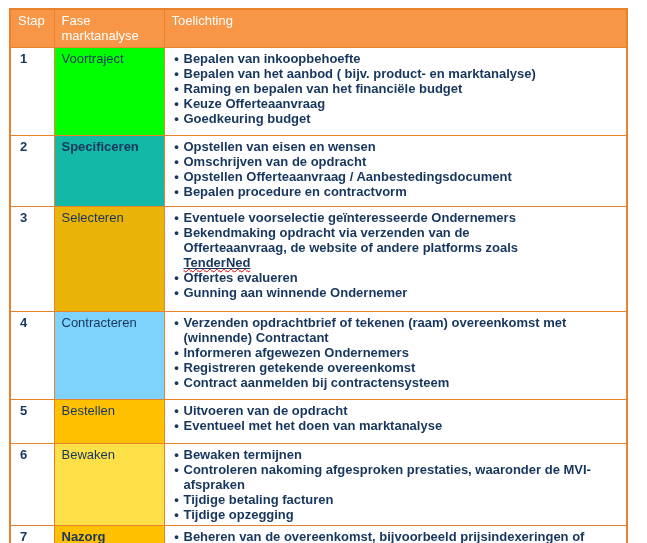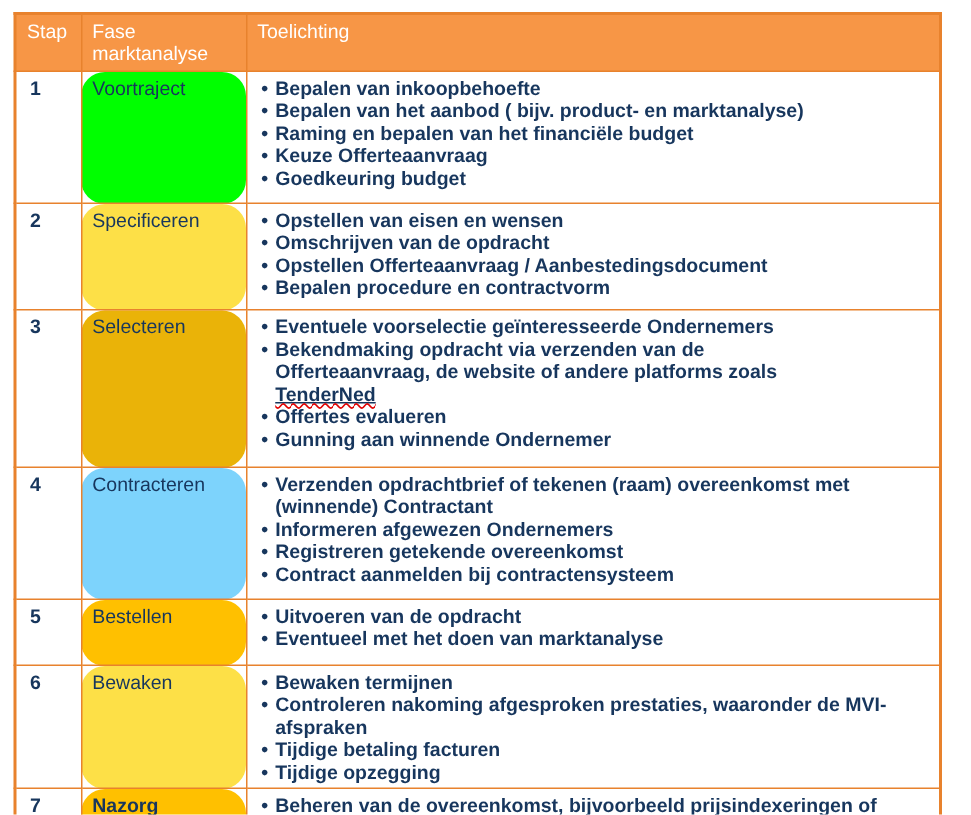--- a/index.html
+++ b/index.html
@@ -41,21 +41,20 @@
     box-sizing:border-box;
     margin-top:17px;
   }
   td.step{
     font-weight:bold;color:var(--navy);
     font-size:13px;padding:3px 0 0 9px;background:#fff;
   }
   td.phase{
     color:var(--navy);font-size:13px;
     padding:3px 0 0 7px;
-    border-radius:16px;
   }
   td.phase.bold{font-weight:bold;}
   td.desc{padding:3px 4px 3px 5px;background:#fff;}
   .item{
     display:flex;align-items:flex-start;
     color:var(--navy);font-weight:bold;
     font-size:13px;line-height:15px;
   }
   .bullet{flex:0 0 14px;text-align:center;}
   .itext{white-space:pre-wrap;flex:1 1 auto;}
@@ -114,21 +113,21 @@
               <span class="itext">Keuze Offerteaanvraag</span>
             </div>
             <div class="item">
               <span class="bullet">•</span>
               <span class="itext">Goedkeuring budget</span>
             </div>
           </td>
         </tr>
         <tr>
           <td class="step">2</td>
-          <td class="phase" style="background: #fde047;">Specificeren</td>
+          <td class="phase" style="background: #14b8a6; font-weight: bold;">Specificeren</td>
           <td class="desc">
             <div class="item">
               <span class="bullet">•</span>
               <span class="itext">Opstellen van eisen en wensen</span>
             </div>
             <div class="item">
               <span class="bullet">•</span>
               <span class="itext">Omschrijven van de opdracht</span>
             </div>
             <div class="item">

